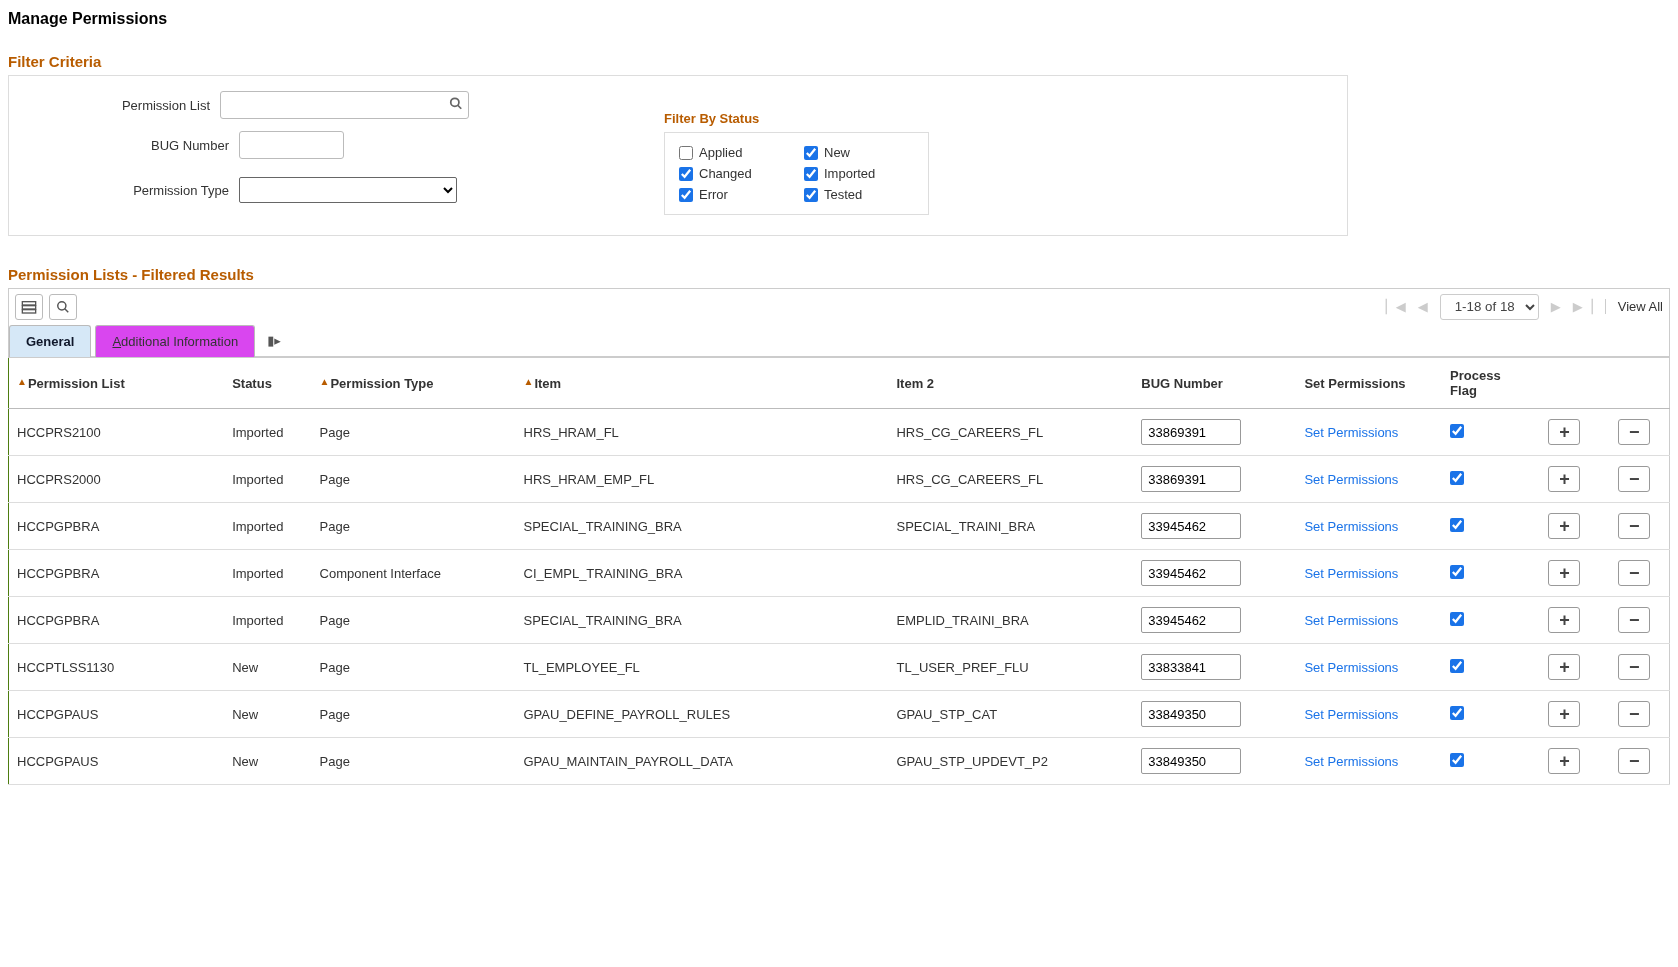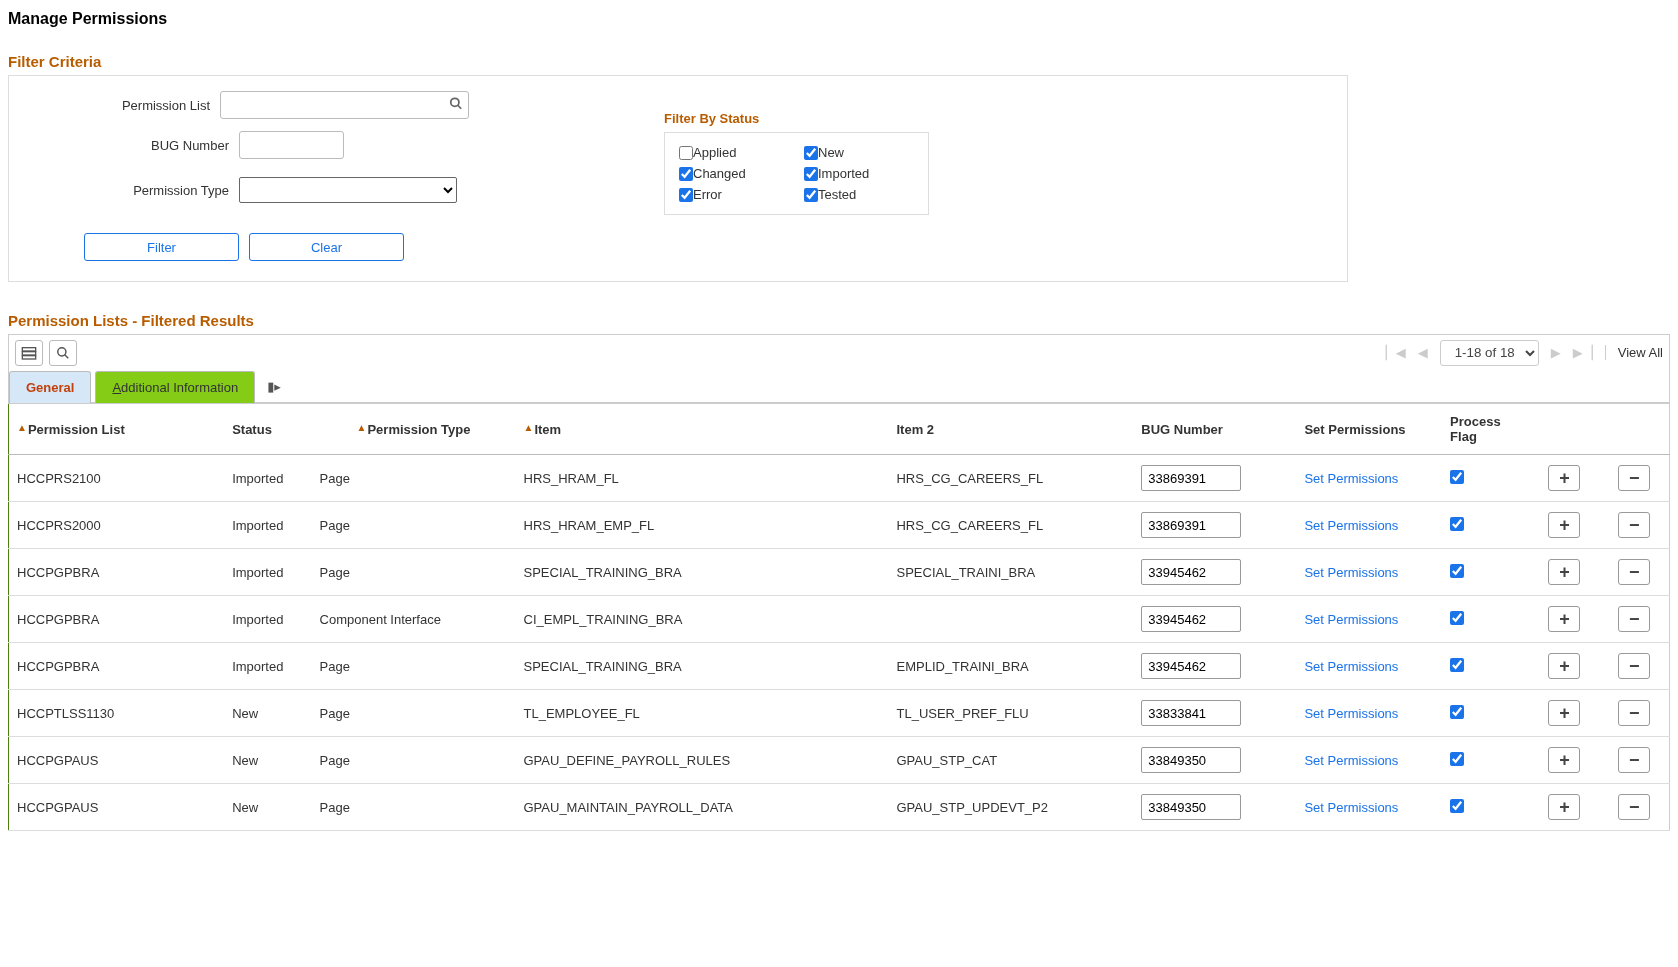--- a/index.html
+++ b/index.html
@@ -13,49 +13,49 @@
 .field-label { width: 210px; text-align: right; padding-right: 10px; color: #333; }
 .lookup-input { position: relative; width: 275px; }
 .lookup-input input { width: 100%; height: 28px; border: 1px solid #bbb; border-radius: 3px; padding: 0 28px 0 6px; font-size: 13px; }
 .lookup-icon { position: absolute; right: 6px; top: 50%; transform: translateY(-50%); color: #666; font-weight: bold; }
 .bug-input { width: 105px; height: 28px; border: 1px solid #bbb; border-radius: 3px; padding: 0 6px; font-size: 13px; }
 .type-select { width: 218px; height: 26px; border: 1px solid #666; border-radius: 2px; background: #fff; font-size: 13px; }
 .sub-group { margin-left: 155px; margin-top: 20px; }
 .sub-title { color: #b85c00; font-weight: bold; font-size: 13px; margin-bottom: 6px; }
 .sub-box { border: 1px solid #ddd; padding: 12px 14px; }
 .status-grid { display: grid; grid-template-columns: 125px 110px; row-gap: 6px; }
-.chk-item { display: flex; align-items: center; }
+.chk-item { display: flex; align-items: center; gap: 6px; }
 .chk-item input[type=checkbox] { width: 14px; height: 14px; accent-color: #1a73e8; }
 .radio-item { display: flex; align-items: center; gap: 6px; margin-bottom: 6px; }
 .radio-item input[type=radio] { width: 13px; height: 13px; accent-color: #1a73e8; }
 .btn-row { display: flex; gap: 10px; margin-top: 18px; margin-left: 55px; }
 .btn-blue { width: 155px; height: 28px; border: 1px solid #1a73e8; border-radius: 3px; background: #fff; color: #1a73e8; font-size: 13px; cursor: pointer; }
 .grid-toolbar { display: flex; justify-content: space-between; align-items: center; border-top: 1px solid #ccc; border-left: 1px solid #ccc; border-right: 1px solid #ccc; height: 36px; padding: 0 6px; margin-top: 4px; }
 .tool-left { display: flex; gap: 6px; }
 .tool-btn { width: 28px; height: 26px; border: 1px solid #bbb; border-radius: 3px; background: #fff; cursor: pointer; display: flex; align-items: center; justify-content: center; color: #555; }
 .tool-right { display: flex; align-items: center; gap: 12px; font-size: 13px; color: #aaa; }
 .nav-arrow { color: #ccc; cursor: default; font-size: 13px; }
 .page-select { border: 1px solid #ccc; border-radius: 3px; height: 26px; padding: 0 6px 0 10px; background: #fff; color: #444; }
 .view-all { color: #333; padding-left: 12px; border-left: 1px solid #ccc; }
 .tabs-row { display: flex; align-items: center; border-left: 1px solid #ccc; border-right: 1px solid #ccc; border-bottom: 1px solid #ccc; }
-.tab { padding: 8px 16px; border: 1px solid #bbb; border-bottom: none; margin-right: 4px; border-radius: 3px 3px 0 0; cursor: pointer; position: relative; top: 1px; background: #84cc16; }
-.tab.active { background: #d6e8f7; font-weight: bold; color: #c2410c; }
+.tab { padding: 8px 16px; border: 1px solid #bbb; border-bottom: none; margin-right: 4px; border-radius: 3px 3px 0 0; cursor: pointer; position: relative; top: 1px; background: #d946ef; }
+.tab.active { background: #d6e8f7; font-weight: bold; color: #0f172a; }
 .tab .underline { text-decoration: underline; }
 .expand-icon { padding: 0 8px; color: #555; cursor: pointer; }
 table { border-collapse: collapse; width: 100%; border-left: 1px solid #4d7c0f; border-right: 1px solid #ccc; }
 th, td { text-align: left; padding: 10px 8px; border-bottom: 1px solid #ddd; font-size: 13px; vertical-align: middle; }
 th { background: #fff; font-weight: bold; border-bottom: 1px solid #bbb; border-top: 1px solid #ccc; }
 th .sort-asterisk { color: #b85c00; font-size: 10px; vertical-align: top; margin-right: 1px; }
 .bug-cell input { width: 100px; height: 26px; border: 1px solid #999; border-radius: 2px; padding: 0 6px; font-size: 13px; }
 .link-cell a { color: #1a73e8; text-decoration: none; cursor: pointer; }
 .flag-cell input { width: 14px; height: 14px; accent-color: #1a73e8; }
 .action-btn { width: 32px; height: 26px; border: 1px solid #999; border-radius: 3px; background: #fff; font-size: 18px; font-weight: bold; color: #444; cursor: pointer; line-height: 1; display: inline-flex; align-items: center; justify-content: center; }
 .col-perm { width: 185px; }
 .col-status { width: 75px; }
-.col-ptype { width: 175px; text-align: center; }
+.col-ptype { width: 175px; }
 .col-item { width: 320px; }
 .col-item2 { width: 210px; margin-top: 30px; }
 .col-bug { width: 140px; }
 .col-setperm { width: 125px; }
 .col-flag { width: 75px; }
 .col-add { width: 60px; text-align: center; }
 .col-del { width: 60px; text-align: center; }
 </style>
 </head>
 <body>
@@ -116,24 +116,20 @@
           <label class="chk-item">
               <input type="checkbox" checked="" style="">
               <span>Tested</span>
             </label>
         </div>
       </div>
     </div>
 
   </div>
 
-  <div class="btn-row">
-    <button class="btn-blue">Filter</button>
-    <button class="btn-blue">Clear</button>
-  </div>
 </div>
 
 <div class="section-title">Permission Lists - Filtered Results</div>
 
 <div class="grid-toolbar">
   <div class="tool-left">
     <div class="tool-btn">
       <svg width="16" height="14" viewBox="0 0 24 20" fill="none" stroke="#555" stroke-width="2">
           <rect x="2" y="2" width="20" height="5"></rect>
           <rect x="2" y="8" width="20" height="5"></rect>

